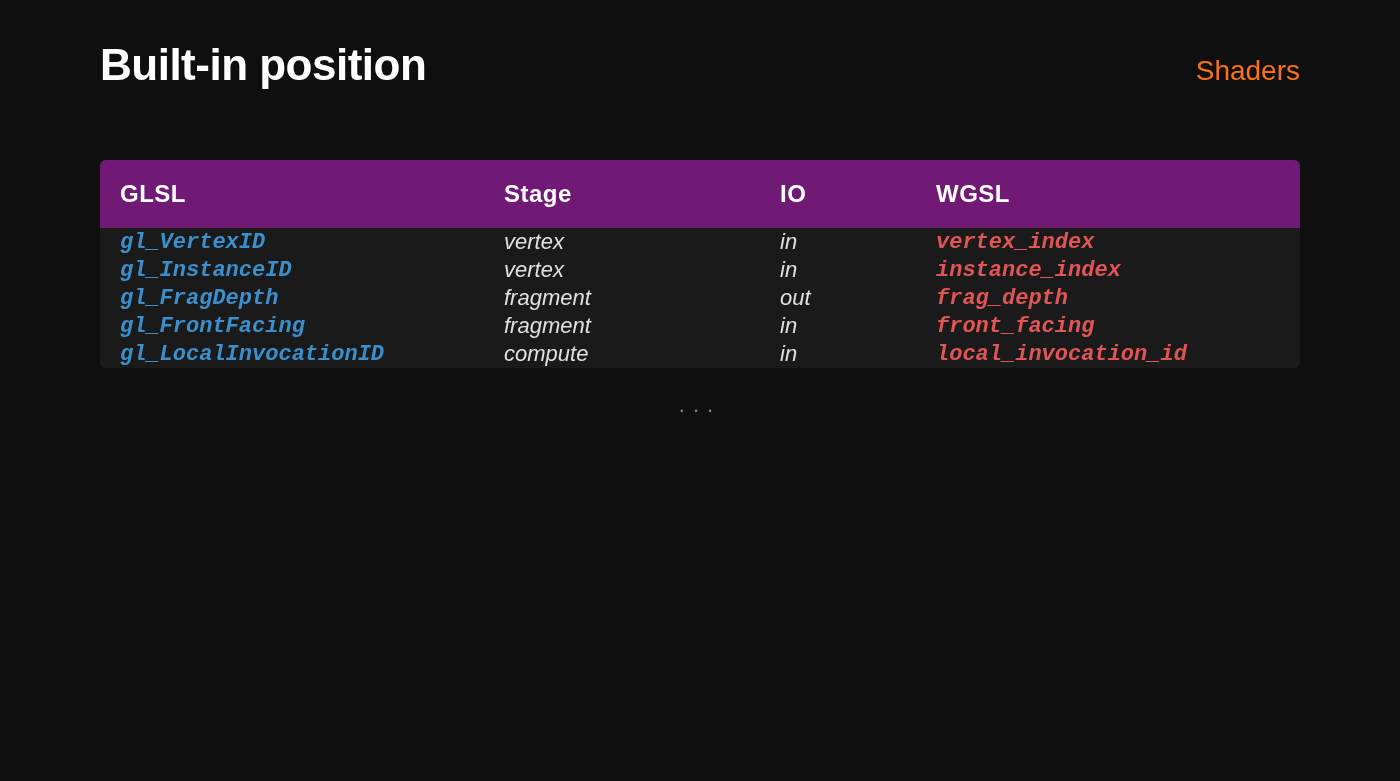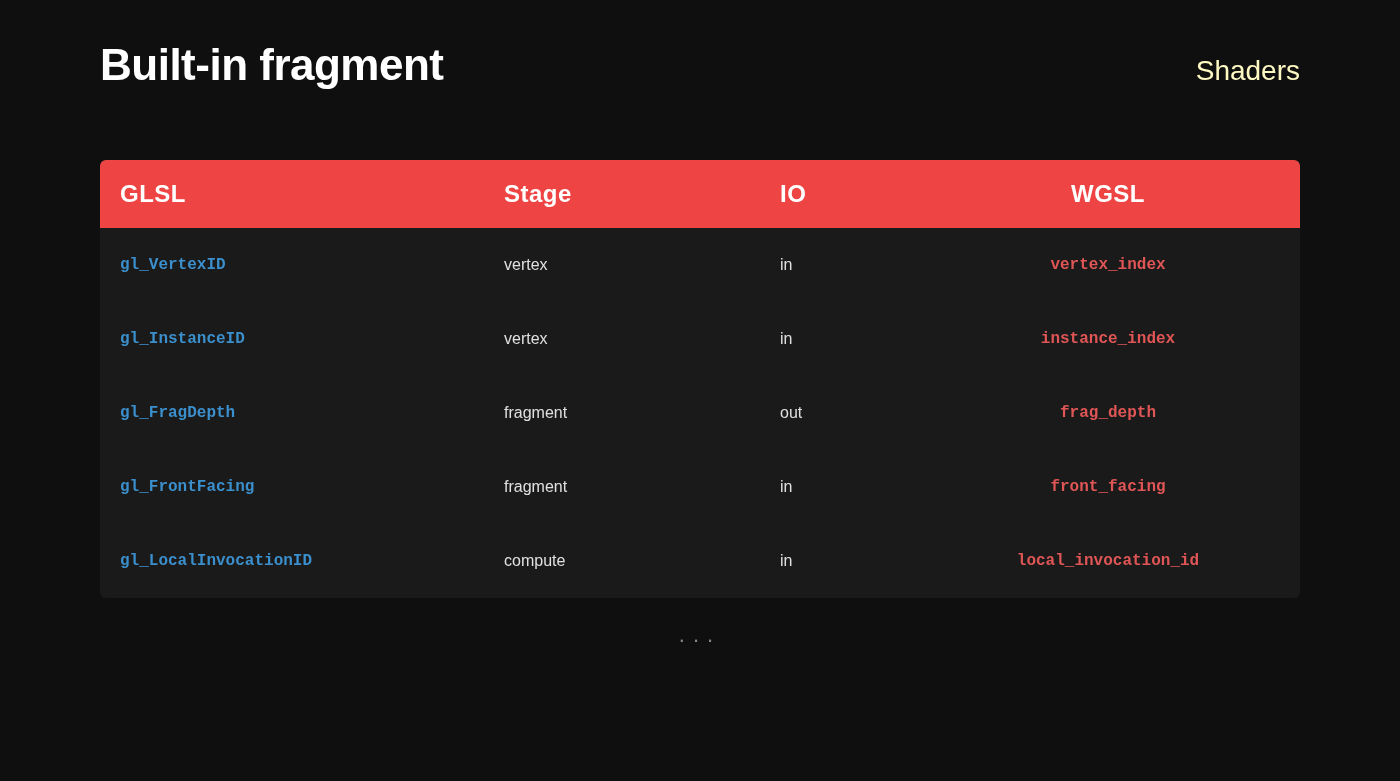--- a/index.html
+++ b/index.html
@@ -23,47 +23,48 @@
       margin-bottom: 70px;
     }
     .title {
       font-size: 44px;
       font-weight: 700;
       color: #ffffff;
       letter-spacing: -0.5px;
     }
     .subtitle {
       font-size: 28px;
-      color: #fef9c3;
+      color: #f97316;
       font-weight: 400;
     }
     .table-container {
       background-color: #1a1a1a;
       border-radius: 6px;
       overflow: hidden;
     }
     table {
       width: 100%;
       border-collapse: collapse;
     }
     thead {
-      background-color: #ef4444;
+      background-color: #701a75;
     }
     th {
       text-align: left;
       padding: 20px 20px;
       font-size: 24px;
       font-weight: 700;
       color: #ffffff;
       letter-spacing: 0.5px;
     }
     td {
-      padding: 28px 20px;
-      font-size: 16px;
+      padding: 1px 20px;
+      font-size: 22px;
       color: #e0e0e0;
+      font-style: italic;
     }
     .mono {
       font-family: 'Consolas', 'Menlo', 'Courier New', monospace;
       font-weight: 600;
     }
     .glsl-code {
       color: #3b8fcc;
     }
     .wgsl-code {
       color: #e05555;
@@ -71,27 +72,27 @@
     .ellipsis {
       text-align: center;
       font-size: 22px;
       color: #888888;
       letter-spacing: 8px;
       padding-top: 24px;
     }
     th:nth-child(1), td:nth-child(1) { width: 32%; }
     th:nth-child(2), td:nth-child(2) { width: 23%; }
     th:nth-child(3), td:nth-child(3) { width: 13%; margin-top: 26px; }
-    th:nth-child(4), td:nth-child(4) { width: 32%; text-align: center; }
+    th:nth-child(4), td:nth-child(4) { width: 32%; }
   </style>
 </head>
 <body>
 
 <div class="header">
-  <h1 class="title">Built-in fragment</h1>
+  <h1 class="title">Built-in position</h1>
   <div class="subtitle">Shaders</div>
 </div>
 
 <div class="table-container">
   <table>
     <thead>
       <tr>
         <th>GLSL</th>
         <th>Stage</th>
         <th>IO</th>

